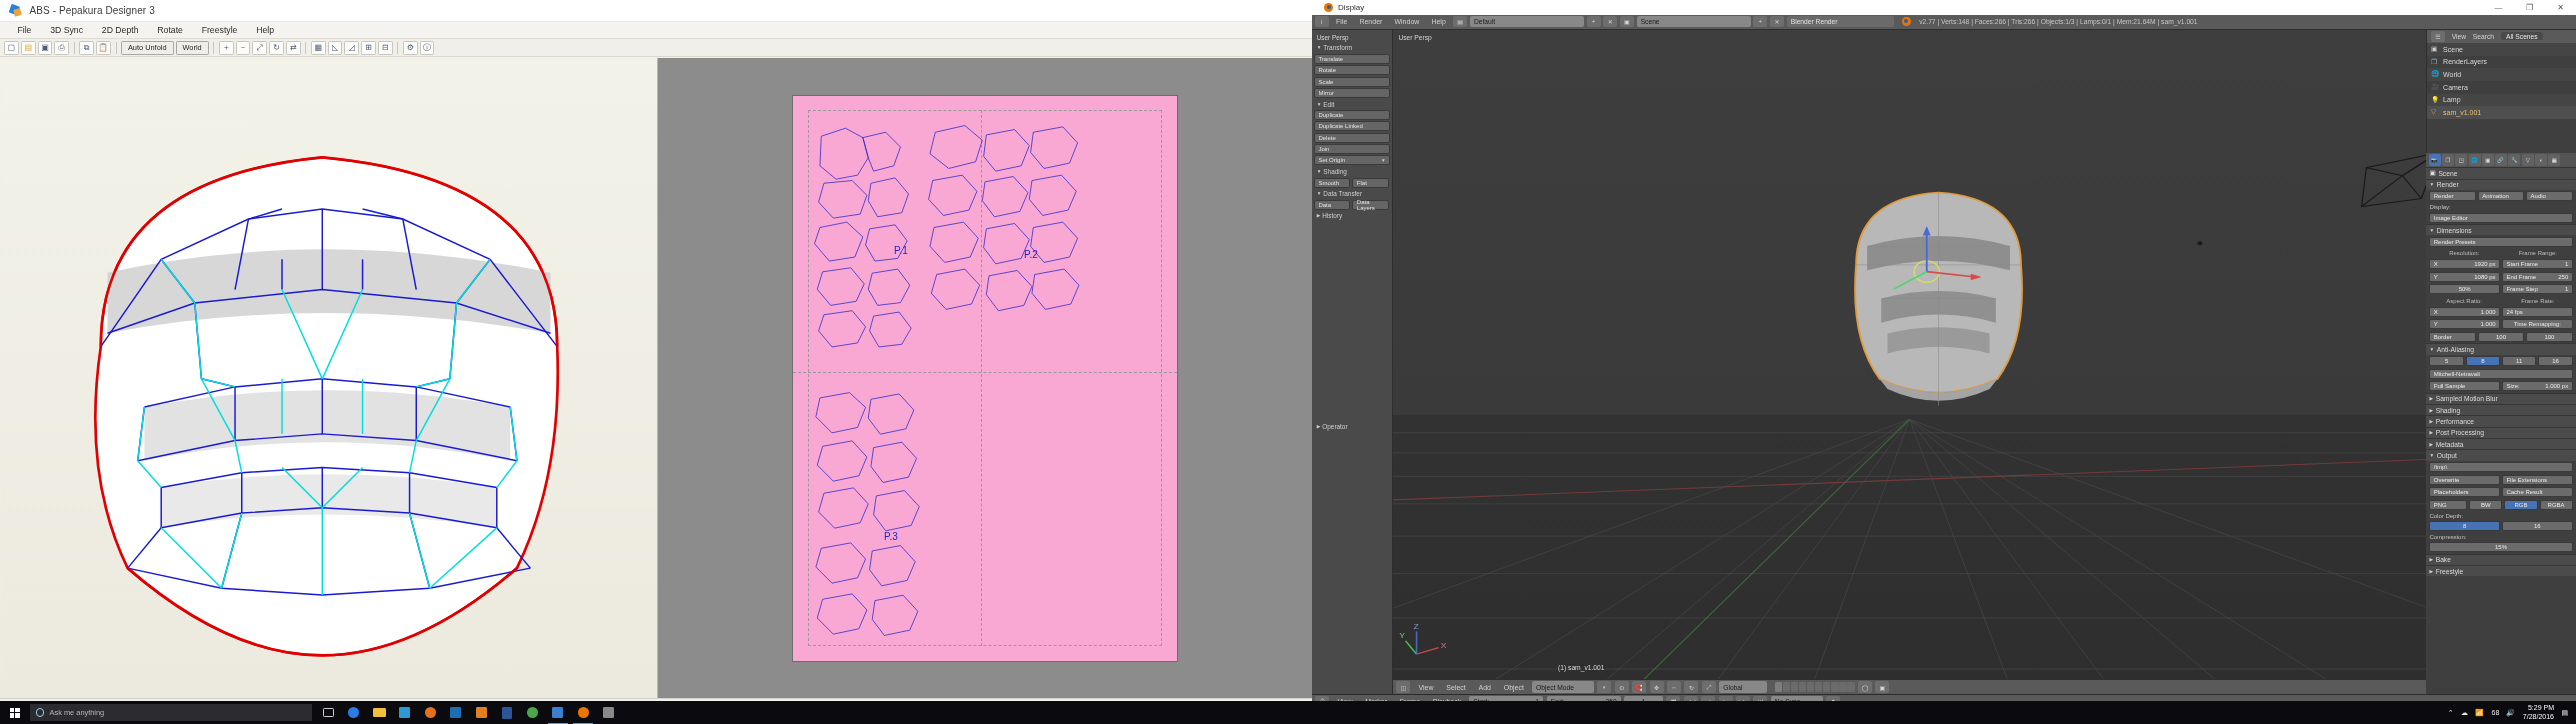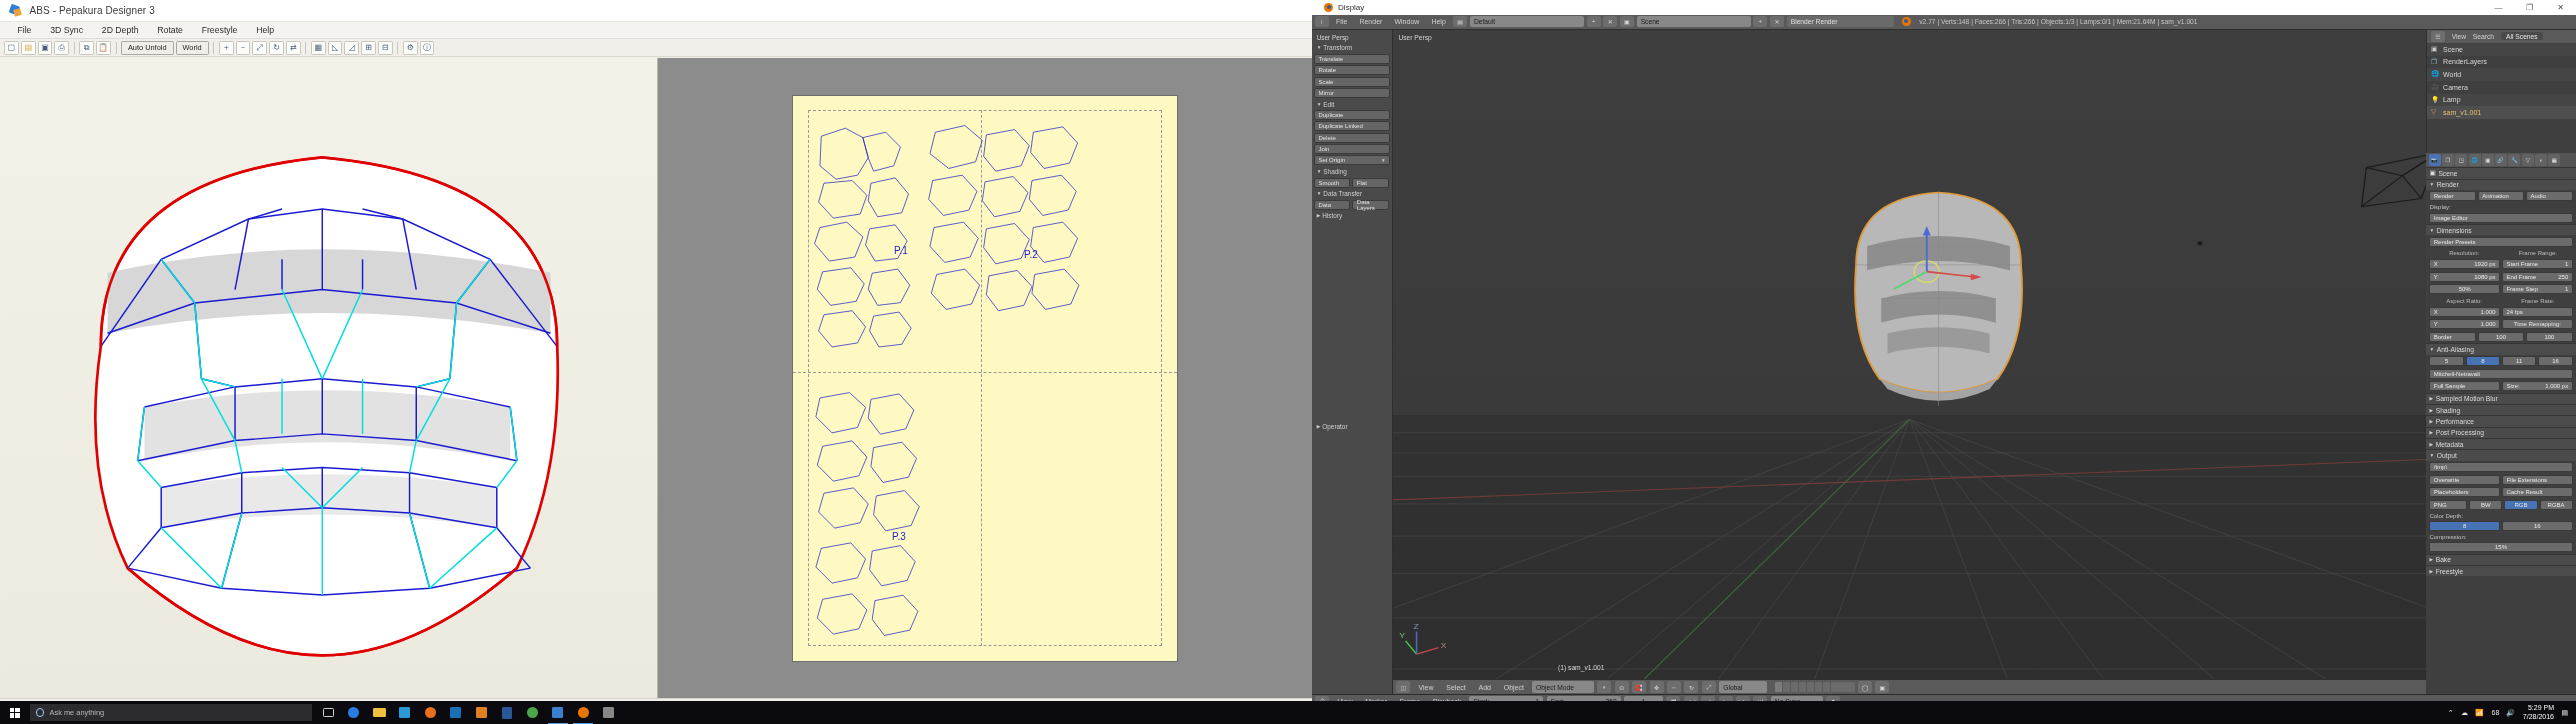--- a/index.html
+++ b/index.html
@@ -71,21 +71,21 @@
   }
   .pep-3dpane {
     width: 658px; height: 100%; background: #f1f0e6; position: relative;
     border-right: 1.3px solid #b9b7b0; overflow: hidden;
   }
   .pep-2dpane {
     flex: 1; background: #8c8c8c; position: relative; overflow: hidden;
     display: flex; align-items: center; justify-content: center;
   }
   .paper-sheet {
-    width: 386px; height: 567px; background: #fef9c3;
+    width: 386px; height: 567px; background: #f9a8d4;
     border: 0.7px solid #6e6e6e; position: relative;
   }
   .paper-inner {
     position: absolute; left: 14.8px; top: 14.8px; right: 14.8px; bottom: 14.8px;
     border: 0.7px dashed #9a9a9a;
   }
   .paper-divider-h {
     position: absolute; left: 0; right: 0; height: 0;
     border-top: 0.7px dashed #9a9a9a;
   }
@@ -515,21 +515,21 @@
         </svg>
       </div>
 
       <div class="pep-2dpane">
         <div class="paper-sheet">
           <div class="paper-inner"></div>
           <div class="paper-divider-h" style="top:49%"></div>
           <div class="paper-divider-v" style="left:49%;top:14.8px;bottom:14.8px"></div>
           <span class="part-label" style="left:101px;top:149px">P.1</span>
           <span class="part-label" style="left:231px;top:153px">P.2</span>
-          <span class="part-label" style="left:99px;top:435px">P.3</span>
+          <span class="part-label" style="left:91px;top:435px">P.3</span>
           <svg width="386" height="567" viewBox="0 0 575 845" style="position:absolute;left:0;top:0">
             <g stroke="#2323c8" stroke-width="1.1" fill="none">
               <path d="M42 60 L78 48 L104 62 L112 92 L96 118 L64 124 L40 104 Z"></path>
               <path d="M104 62 L138 54 L160 76 L150 104 L120 112 L112 92 Z"></path>
               <path d="M46 130 L88 126 L110 148 L100 176 L60 182 L38 158 Z"></path>
               <path d="M116 130 L152 122 L172 146 L162 174 L126 180 L112 156 Z"></path>
               <path d="M40 196 L80 188 L104 210 L92 240 L54 246 L32 220 Z"></path>
               <path d="M114 198 L152 192 L170 216 L156 242 L122 246 L108 222 Z"></path>
               <path d="M44 262 L86 256 L106 280 L94 306 L56 312 L36 288 Z"></path>
               <path d="M118 264 L156 258 L174 282 L160 308 L126 312 L112 288 Z"></path>

